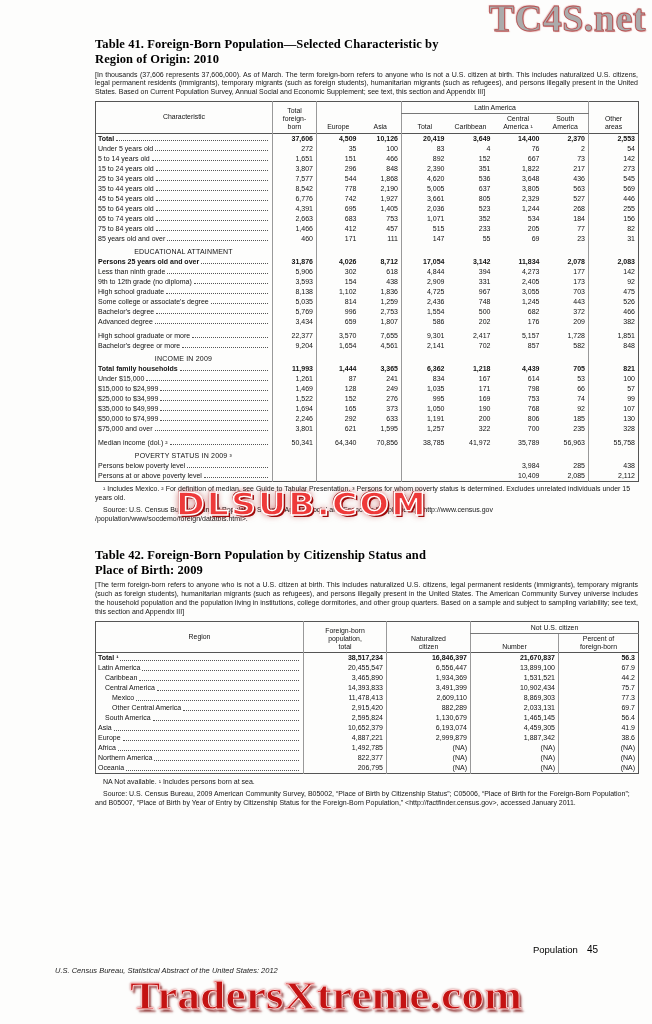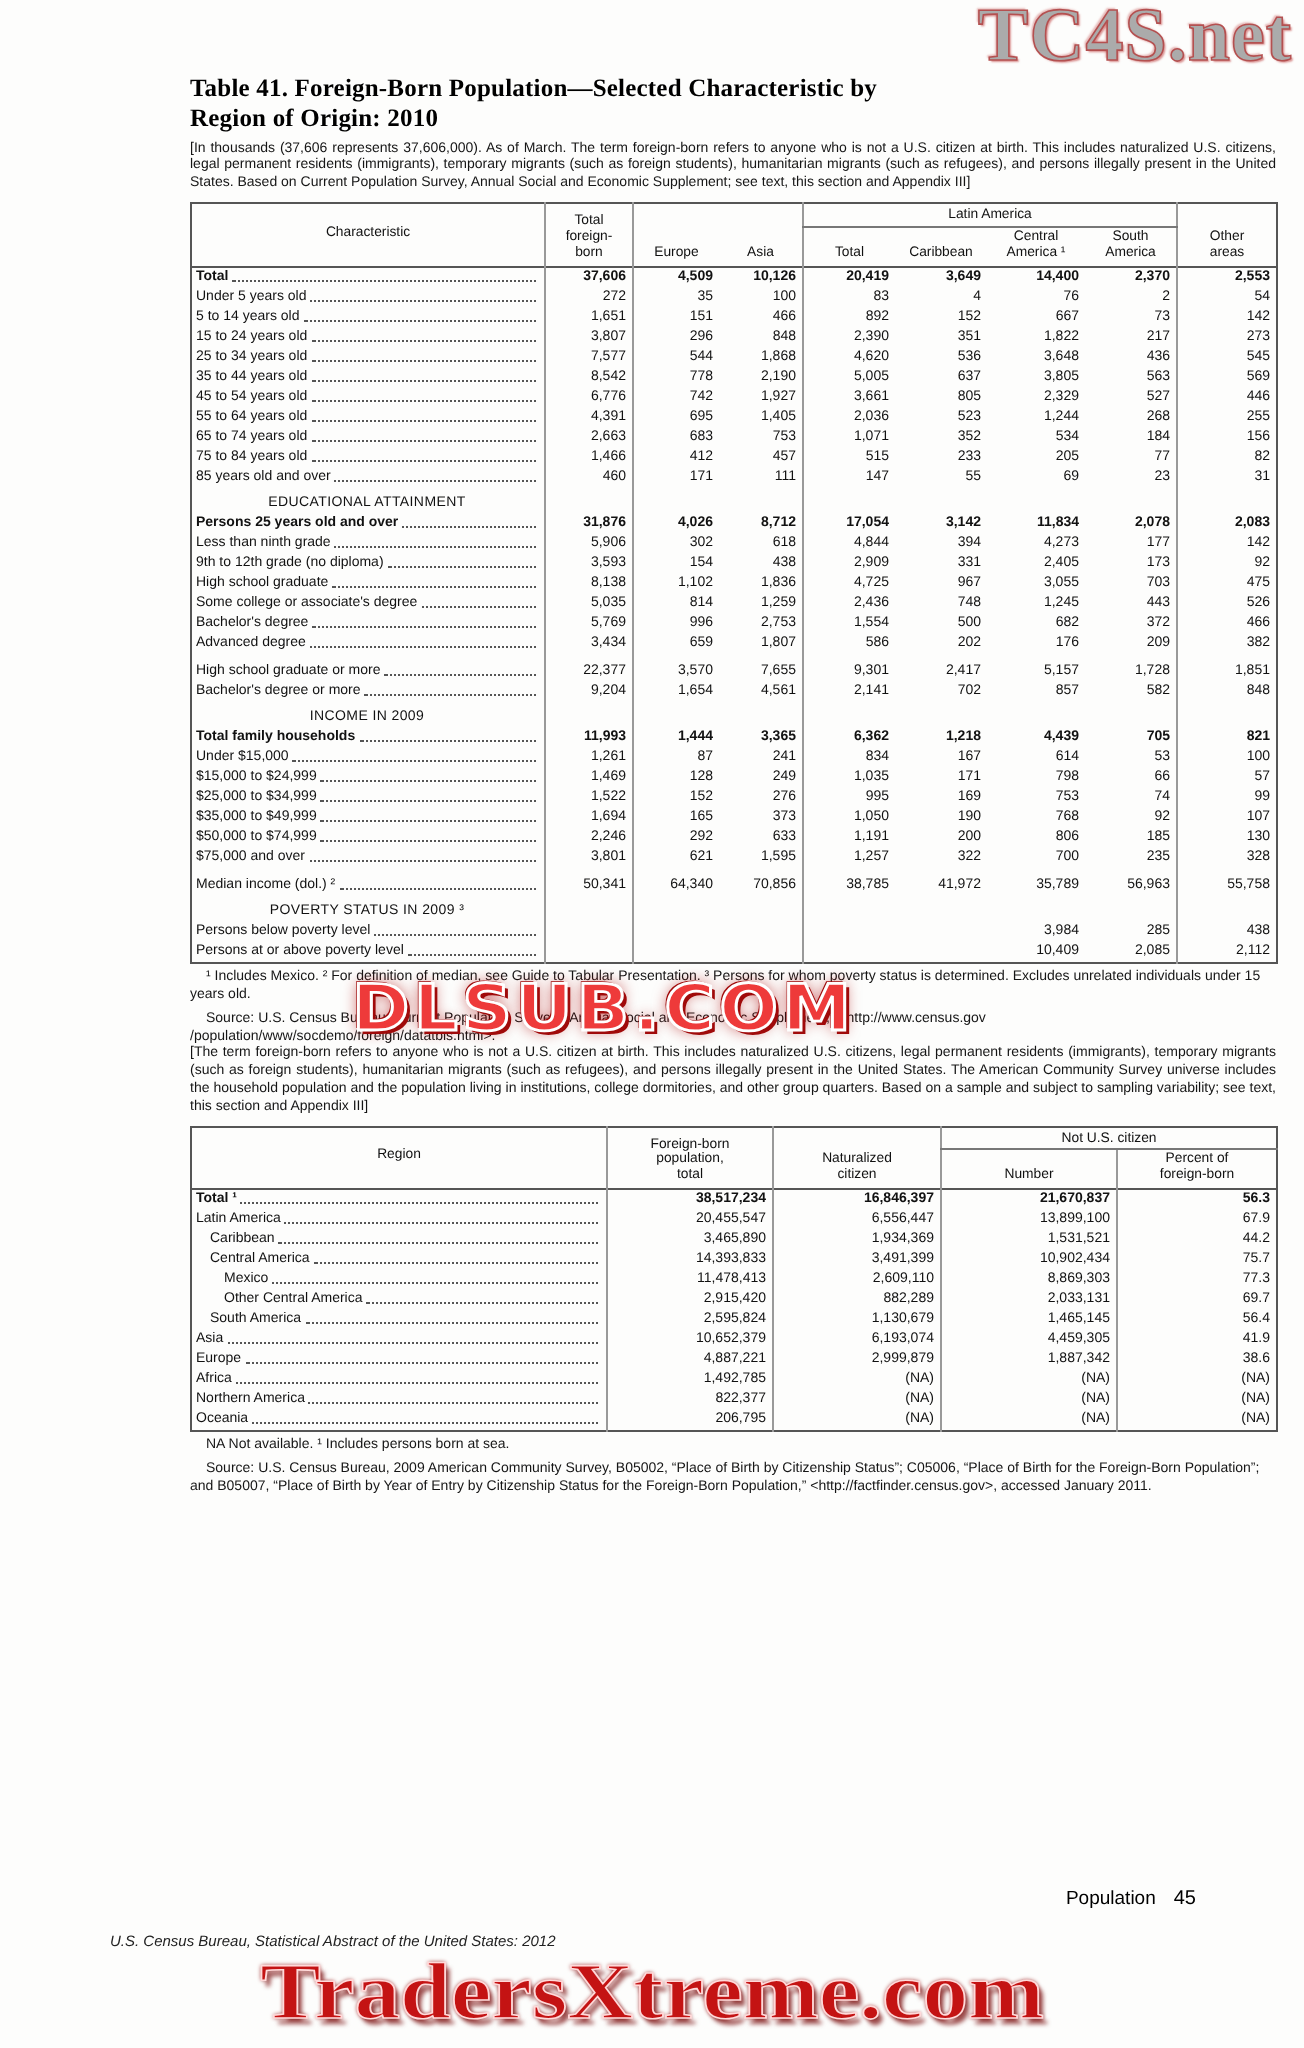--- a/index.html
+++ b/index.html
@@ -602,20 +602,22 @@
             <td class="num">10,409</td>
             <td class="num">2,085</td>
             <td class="num vl">2,112</td>
           </tr>
         </tbody>
     </table>
 
     <p class="fn">¹ Includes Mexico. ² For definition of median, see Guide to Tabular Presentation. ³ Persons for whom poverty status is determined. Excludes unrelated individuals under 15 years old.</p>
     <p class="fn">Source: U.S. Census Bureau, Current Population Survey, “Annual Social and Economic Supplement,” &lt;http://www.census.gov /population/www/socdemo/foreign/datatbls.html&gt;.</p>
 
+    <h2 class="t-title t2-space">Table 42. Foreign-Born Population by Citizenship Status and
+Place of Birth: 2009</h2>
     <p class="intro">[The term foreign-born refers to anyone who is not a U.S. citizen at birth. This includes naturalized U.S. citizens, legal permanent residents (immigrants), temporary migrants (such as foreign students), humanitarian migrants (such as refugees), and persons illegally present in the United States. The American Community Survey universe includes the household population and the population living in institutions, college dormitories, and other group quarters. Based on a sample and subject to sampling variability; see text, this section and Appendix III]</p>
 
     <table class="dtable">
       <colgroup>
         <col style="width:208px">
           <col style="width:83px">
           <col style="width:84px">
           <col style="width:88px">
           <col style="width:80px">
       </colgroup>

